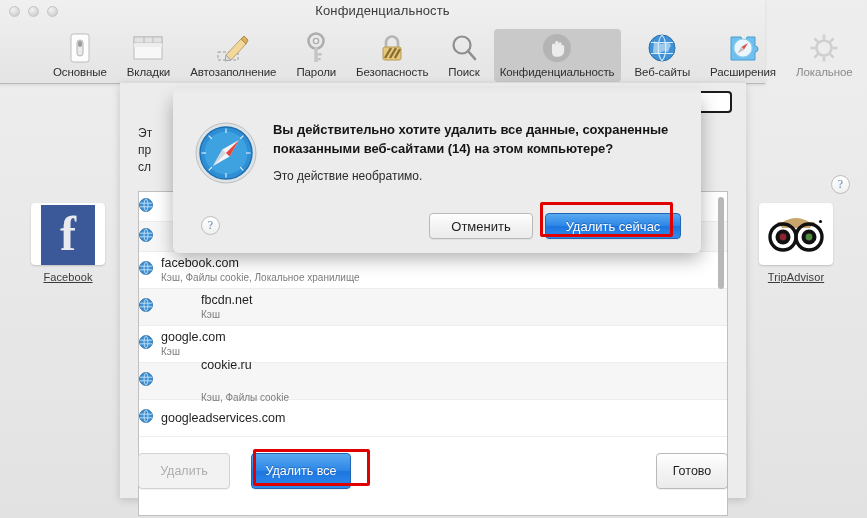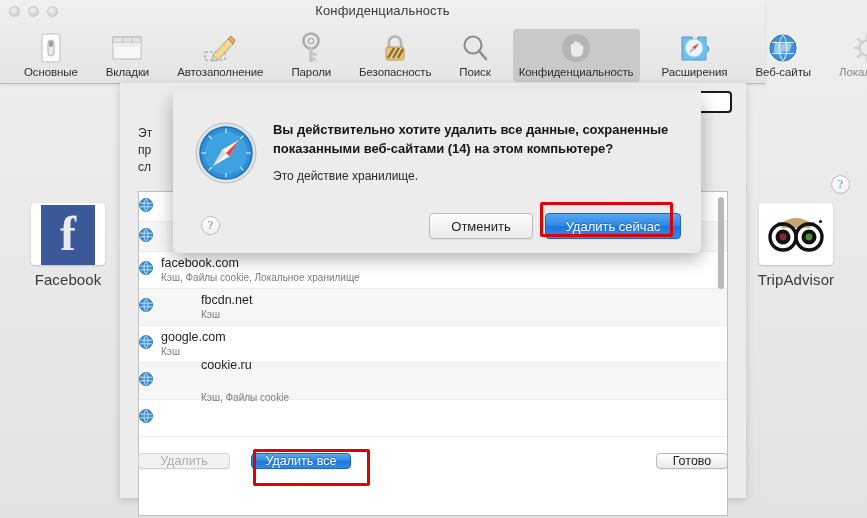--- a/index.html
+++ b/index.html
@@ -34,23 +34,24 @@
     height: 62px;
     margin: 0 auto;
     background: #ffffff;
     border-radius: 4px;
     box-shadow: 0 1px 2px rgba(0,0,0,.18);
     position: relative;
     overflow: hidden;
   }
   .fav-label {
     margin-top: 6px;
-    font-size: 15px;
+    font-size: 11px;
     color: #3b3b3b;
     letter-spacing: .1px;
+    text-decoration: underline;
   }
   
   .fb-square {
     position: absolute;
     left: 10px; top: 2px;
     width: 54px; height: 60px;
     background: #3b5998;
   }
   .fb-f {
     position: absolute;
@@ -100,23 +101,24 @@
     font-size: 13px;
     color: #3a3a3a;
     line-height: 22px;
     letter-spacing: .15px;
   }
 
   
   #toolbar {
     display: flex;
     align-items: flex-end;
-    padding: 0 18px;
+    padding: 0 6px;
     height: 60px;
-    gap: 16px;
+    gap: 8px;
+    margin-left: 41px;
   }
   .tb-item {
     width: 0;
     flex: 0 0 auto;
     padding: 2px 6px 3px 6px;
     text-align: center;
     border-radius: 4px;
     position: relative;
     width: auto;
   }
@@ -224,21 +226,21 @@
     right: 0;
     bottom: 0;
     height: 58px;
   }
 
   
   .btn {
     display: inline-flex;
     align-items: center;
     justify-content: center;
-    height: 16px;
+    height: 36px;
     padding: 0 14px;
     font-size: 12.5px;
     border-radius: 4px;
     box-sizing: border-box;
     background: linear-gradient(180deg, #ffffff 0%, #f3f3f3 50%, #ebebeb 100%);
     border: 1px solid #b9b9b9;
     color: #1e1e1e;
     box-shadow: 0 1px 0 rgba(0,0,0,.05);
     white-space: nowrap;
   }
@@ -456,20 +458,23 @@
     </div>
 
     <div class="site-row">
       <span class="globe">
         <svg width="14" height="14" viewBox="0 0 14 14">
           <circle cx="7" cy="7" r="6.4" fill="#3f92d6"></circle>
           <circle cx="7" cy="7" r="6.4" fill="none" stroke="#2a6ea8" stroke-width="1"></circle>
           <path d="M0.9 5.2h12.2M0.9 8.8h12.2M7 .6c2.6 2.6 2.6 10.2 0 12.8M7 .6C4.4 3.2 4.4 10.8 7 13.4" fill="none" stroke="#d6eaf8" stroke-width=".8"></path>
         </svg>
       </span>
+      <span>
+        <span class="site-name" style="display:block;">googleadservices.com</span>
+      </span>
     </div>
 
     <div id="list-scrollbar">
       <div class="thumb"></div>
     </div>
   </div>
 
   <div id="pane-buttons">
     <div class="btn disabled" style="position:absolute; left:18px; top:13px; width:92px; padding:0;">Удалить</div>
 
@@ -569,39 +574,39 @@
           <circle cx="16" cy="16" r="14" fill="#b4b4b4"></circle>
           <path d="M11 21 v-8 a1.6 1.6 0 0 1 3.2 0 v-2.4 a1.6 1.6 0 0 1 3.2 0 v1.2 a1.6 1.6 0 0 1 3.2 0 v1.6
                    a1.6 1.6 0 0 1 2.6 1.3 v4.4 a5.6 5.6 0 0 1-5.6 5.6 h-2.4 a4.4 4.4 0 0 1-4.2-3.7 z" fill="#ececec"></path>
         </svg>
       </div>
       <div class="tb-label">Конфиденциальность</div>
     </div>
 
     <div class="tb-item">
       <div class="tb-icon">
+        <svg width="30" height="30" viewBox="0 0 30 30">
+          <circle cx="15" cy="15" r="13" fill="#3f92d6" stroke="#2a6ea8"></circle>
+          <path d="M4 9.5h22M4 20.5h22M15 2c5 5.5 5 20 0 26M15 2c-5 5.5-5 20 0 26" fill="none" stroke="#d6eaf8" stroke-width="1.1"></path>
+          <path d="M7 8 q6 4 11 2 q4-1 6 2 l-3 7 q-5-2-8 1 q-3 3-7-1 z" fill="#e9f4fc" opacity=".55"></path>
+        </svg>
+      </div>
+      <div class="tb-label">Веб-сайты</div>
+    </div>
+
+    <div class="tb-item">
+      <div class="tb-icon">
         <svg width="32" height="32" viewBox="0 0 32 32">
           <path d="M4 5 h10 a3 3 0 0 0 6 0 h8 v9 a3 3 0 0 1 0 6 v8 H4 z" fill="#6fc0ef" stroke="#4b9fd0"></path>
           <circle cx="16" cy="16" r="9" fill="#e9f6fd" stroke="#9fcfe8"></circle>
           <path d="M21 11 L17.2 17.2 L11 21 L14.8 14.8 Z" fill="#e34b3c"></path>
           <path d="M11 21 L14.8 14.8 L17.2 17.2 Z" fill="#c6c6c6"></path>
         </svg>
       </div>
       <div class="tb-label">Расширения</div>
-    </div>
-
-    <div class="tb-item">
-      <div class="tb-icon">
-        <svg width="30" height="30" viewBox="0 0 30 30">
-          <circle cx="15" cy="15" r="13" fill="#3f92d6" stroke="#2a6ea8"></circle>
-          <path d="M4 9.5h22M4 20.5h22M15 2c5 5.5 5 20 0 26M15 2c-5 5.5-5 20 0 26" fill="none" stroke="#d6eaf8" stroke-width="1.1"></path>
-          <path d="M7 8 q6 4 11 2 q4-1 6 2 l-3 7 q-5-2-8 1 q-3 3-7-1 z" fill="#e9f4fc" opacity=".55"></path>
-        </svg>
-      </div>
-      <div class="tb-label">Веб-сайты</div>
     </div>
 
     <div class="tb-item dim">
       <div class="tb-icon">
         <svg width="32" height="32" viewBox="0 0 32 32">
           <g fill="none" stroke="#cfcfcf" stroke-width="2.6">
             <circle cx="16" cy="16" r="7.5"></circle>
             <path d="M16 2.5v5M16 24.5v5M2.5 16h5M24.5 16h5M6.4 6.4l3.6 3.6M22 22l3.6 3.6M25.6 6.4L22 10M10 22l-3.6 3.6"></path>
           </g>
         </svg>
@@ -631,21 +636,21 @@
         <line x1="16.9" y1="45.1" x2="13.7" y2="48.3"></line>
       </g>
       <path d="M44 18 L34.6 34.6 L18 44 L27.4 27.4 Z" fill="#f2f5f7"></path>
       <path d="M44 18 L34.6 34.6 L31 31 Z" fill="#e8453a"></path>
       <path d="M18 44 L27.4 27.4 L31 31 Z" fill="#cfd5da"></path>
     </svg>
   </div>
 
   <div id="alert-text">
     <div id="alert-title">Вы действительно хотите удалить все данные, сохраненные показанными веб-сайтами (14) на этом компьютере?</div>
-    <div id="alert-sub">Это действие хранилище.</div>
+    <div id="alert-sub">Это действие необратимо.</div>
   </div>
 
   <div id="alert-help" class="help-btn">?</div>
 
   <div id="alert-actions">
     <div class="btn" style="min-width:104px;">Отменить</div>
     <div class="btn primary" style="min-width:136px;">Удалить сейчас</div>
   </div>
 </div>
 

